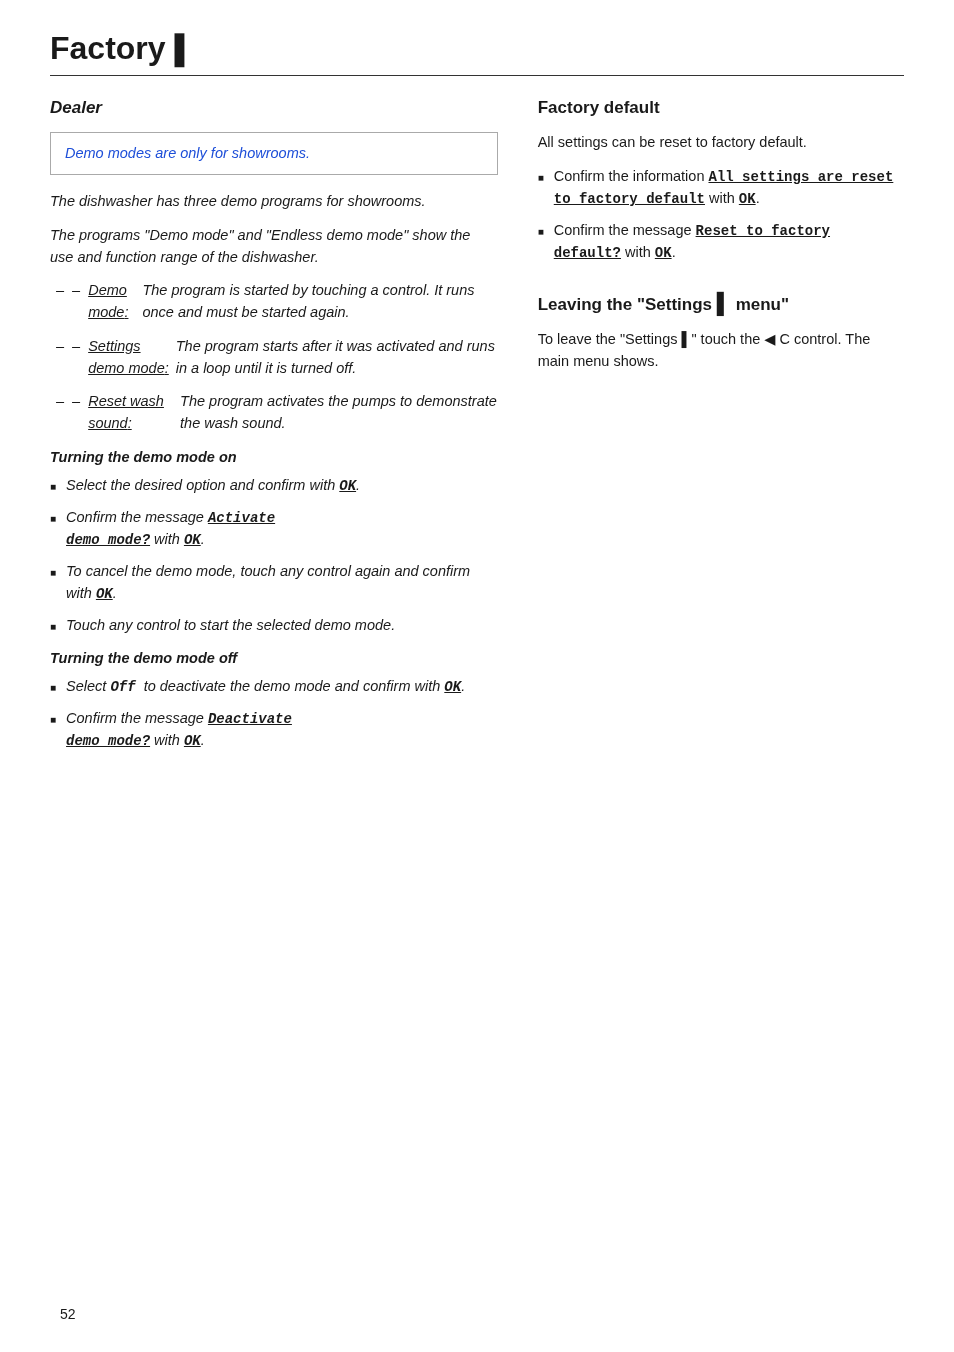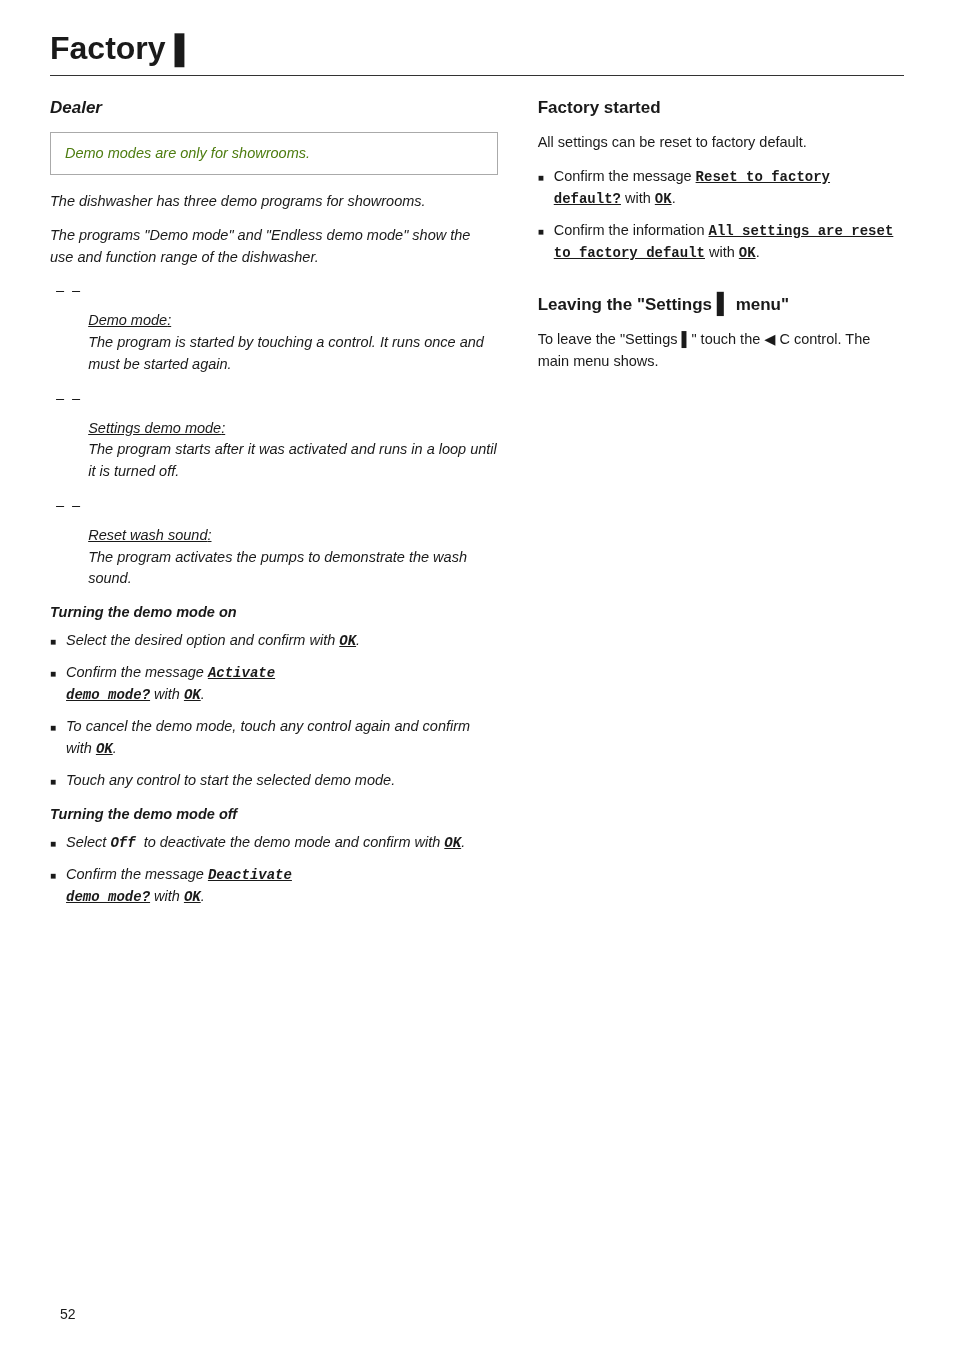--- a/index.html
+++ b/index.html
@@ -36,21 +36,21 @@
     .section-heading {
       font-size: 17px;
       font-weight: bold;
       margin-bottom: 14px;
     }
     .note-box {
       border: 1.5px solid #aaa;
       padding: 10px 14px;
       margin-bottom: 16px;
       font-size: 14.5px;
-      color: #4d7c0f;
+      color: #1d4ed8;
       line-height: 1.45;
     }
     p {
       font-size: 14.5px;
       line-height: 1.5;
       margin-bottom: 12px;
     }
     .bullet-list {
       list-style: none;
       margin-bottom: 14px;
@@ -105,22 +105,21 @@
       font-size: 14px;
     }
     .mono-bold {
       font-family: 'Courier New', Courier, monospace;
       font-weight: bold;
       font-size: 14px;
       text-align: right;
     }
     .dash-item-body {
       display: flex;
-      flex-direction: column;
-      margin-top: 30px;
+      flex-direction: row;
     }
   </style>
 </head>
 <body>
 
 <div class="page-title">
   <span>Factory</span>&nbsp;<span style="font-size:28px; font-weight:bold;">▌</span>
 </div>
 <hr class="title-divider">
 
@@ -193,32 +192,32 @@
       </li>
       <li>
         <span>
           Confirm the message <span class="underline-bold">Deactivate<br>demo mode?</span> with <span class="underline-bold">OK</span>.
         </span>
       </li>
     </ul>
   </div>
 
   <div class="right-col">
-    <div class="section-heading">Factory started</div>
+    <div class="section-heading">Factory default</div>
     <p>All settings can be reset to factory default.</p>
 
     <ul class="bullet-list">
       <li>
         <span>
+          Confirm the information <span class="underline-bold">All settings are reset to factory default</span> with <span class="underline-bold">OK</span>.
+        </span>
+      </li>
+      <li>
+        <span>
           Confirm the message <span class="underline-bold">Reset to factory default?</span> with <span class="underline-bold">OK</span>.
-        </span>
-      </li>
-      <li>
-        <span>
-          Confirm the information <span class="underline-bold">All settings are reset to factory default</span> with <span class="underline-bold">OK</span>.
         </span>
       </li>
     </ul>
 
     <div class="section-heading" style="margin-top: 28px;">
       Leaving the "Settings <span style="font-size:20px; font-weight:bold;">▌</span> menu"
     </div>
     <p>
       To leave the "Settings <span style="font-size:14px; font-weight:bold;">▌</span>" touch the ◀ C control. The main menu shows.
     </p>

